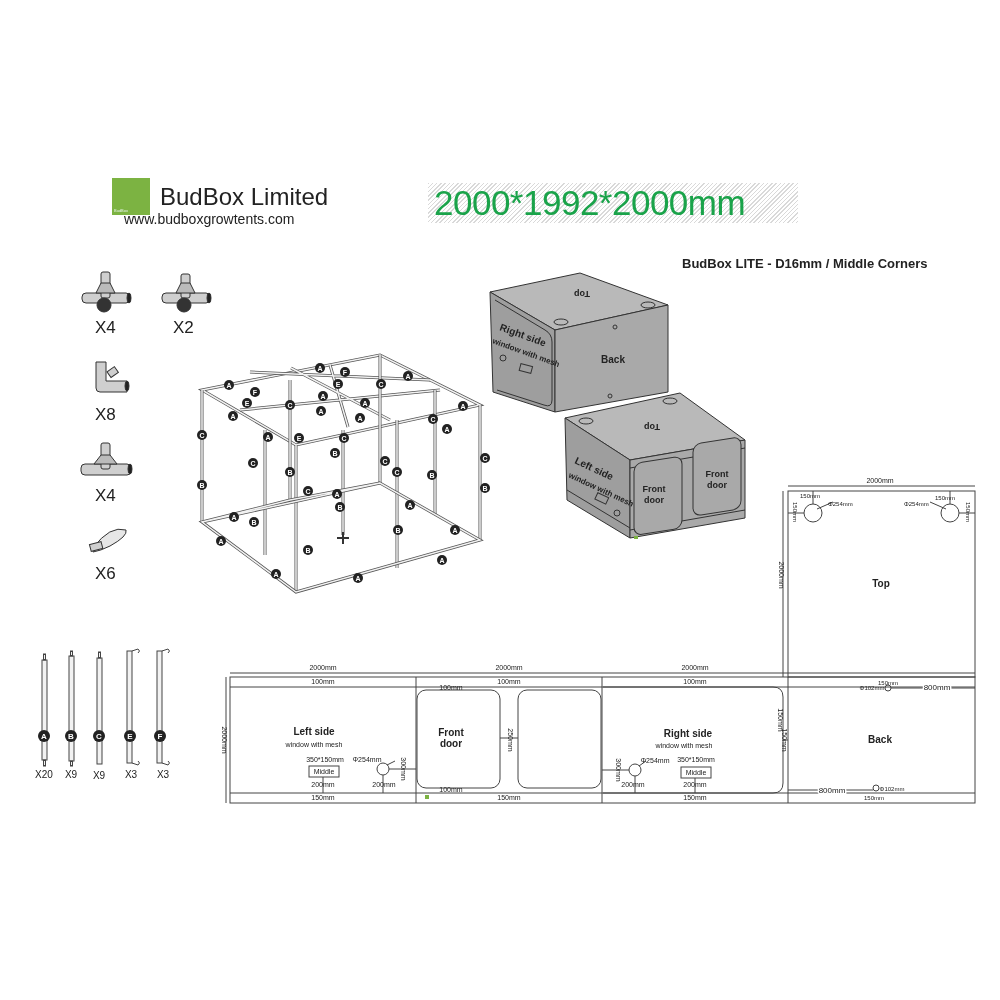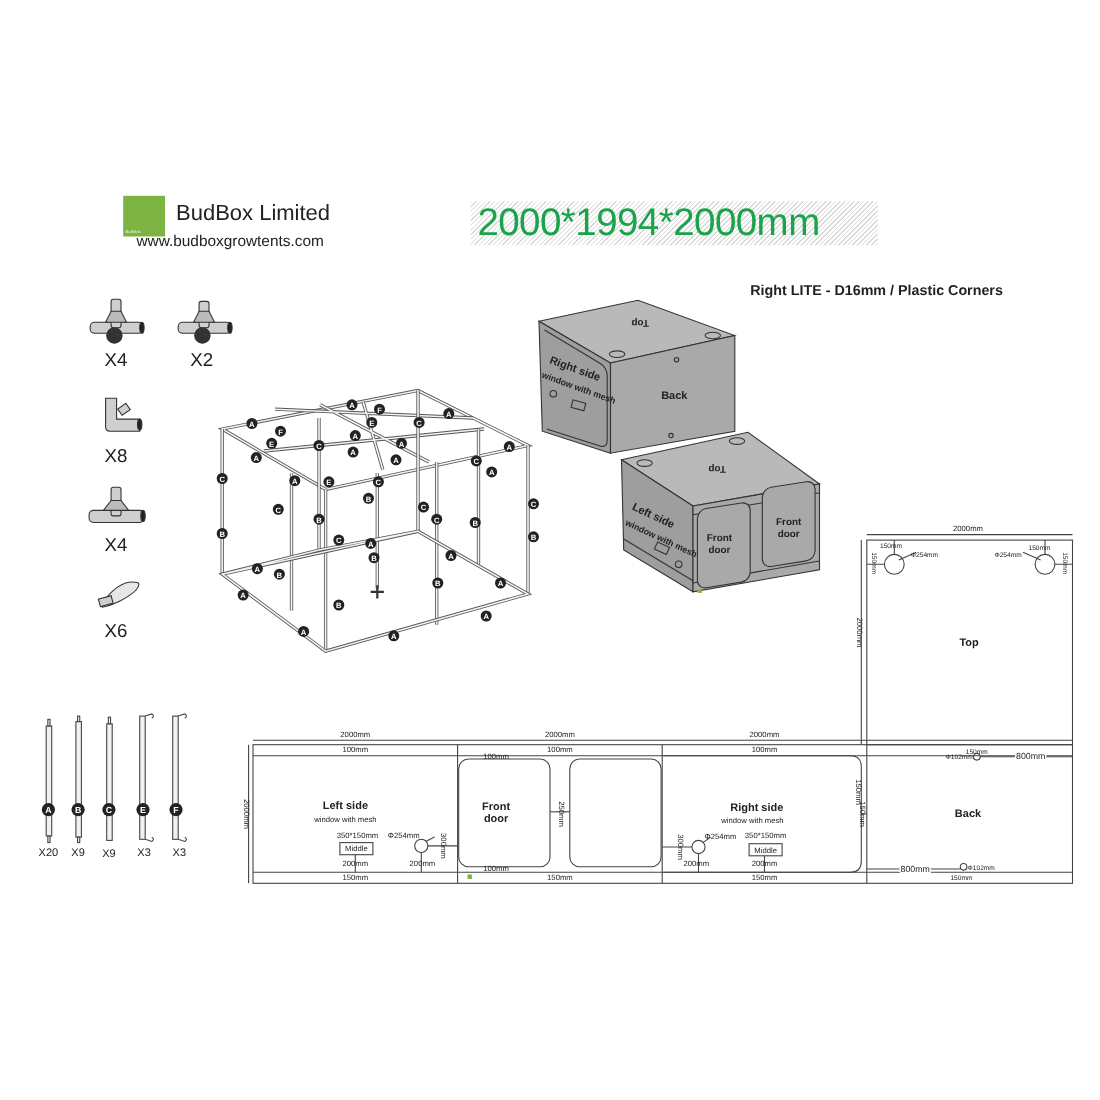--- a/index.html
+++ b/index.html
@@ -1,41 +1,41 @@
 <!DOCTYPE html>
 <html><head>
 <meta charset="utf-8">
 <style>
   html,body{margin:0;padding:0;background:#fff;}
   body{width:1000px;height:1000px;position:relative;overflow:hidden;font-family:"Liberation Sans",sans-serif;color:#222;}
   .abs{position:absolute;}
   .logo-box{left:112px;top:178px;width:38px;height:37px;background:#7cb342;}
   .logo-mini{position:absolute;left:2px;bottom:2px;font-size:4px;color:#e8f5e9;}
-  .brand{left:160px;top:183px;font-size:20px;color:#222;}
+  .brand{left:160px;top:183px;font-size:24px;color:#222;}
   .url{left:124px;top:211px;font-size:14px;color:#222;}
   .size-banner{left:428px;top:183px;width:370px;height:40px;
     background:repeating-linear-gradient(135deg,#d9d9d9 0 1px,#ffffff 1px 3px);}
   .size-text{position:absolute;left:6px;top:0;font-size:35px;color:#1aa34a;letter-spacing:-0.5px;line-height:40px;}
   .model{left:682px;top:256px;font-size:13px;font-weight:bold;color:#222;}
   .part-label{font-size:17px;color:#222;}
   .svg-layer{left:0;top:0;}
   .t{font-family:"Liberation Sans",sans-serif;}
 </style>
 </head>
 <body>
 
 <div class="abs logo-box">
   <span class="logo-mini">BudBox</span>
 </div>
 <div class="abs brand">BudBox Limited</div>
 <div class="abs url">www.budboxgrowtents.com</div>
 <div class="abs size-banner">
-  <span class="size-text">2000*1994*2000mm</span>
+  <span class="size-text">2000*1992*2000mm</span>
 </div>
-<div class="abs model">Right LITE - D16mm / Plastic Corners</div>
+<div class="abs model">BudBox LITE - D16mm / Middle Corners</div>
 
 <svg class="abs svg-layer" width="1000" height="1000" viewBox="0 0 1000 1000">
   <defs>
     <linearGradient id="pipe" x1="0" y1="0" x2="0" y2="1">
       <stop offset="0" stop-color="#e6e6e6"></stop>
         <stop offset="1" stop-color="#bdbdbd"></stop>
     </linearGradient>
   </defs>
 
   <g stroke="#333" stroke-width="1" fill="#cfcfcf">

